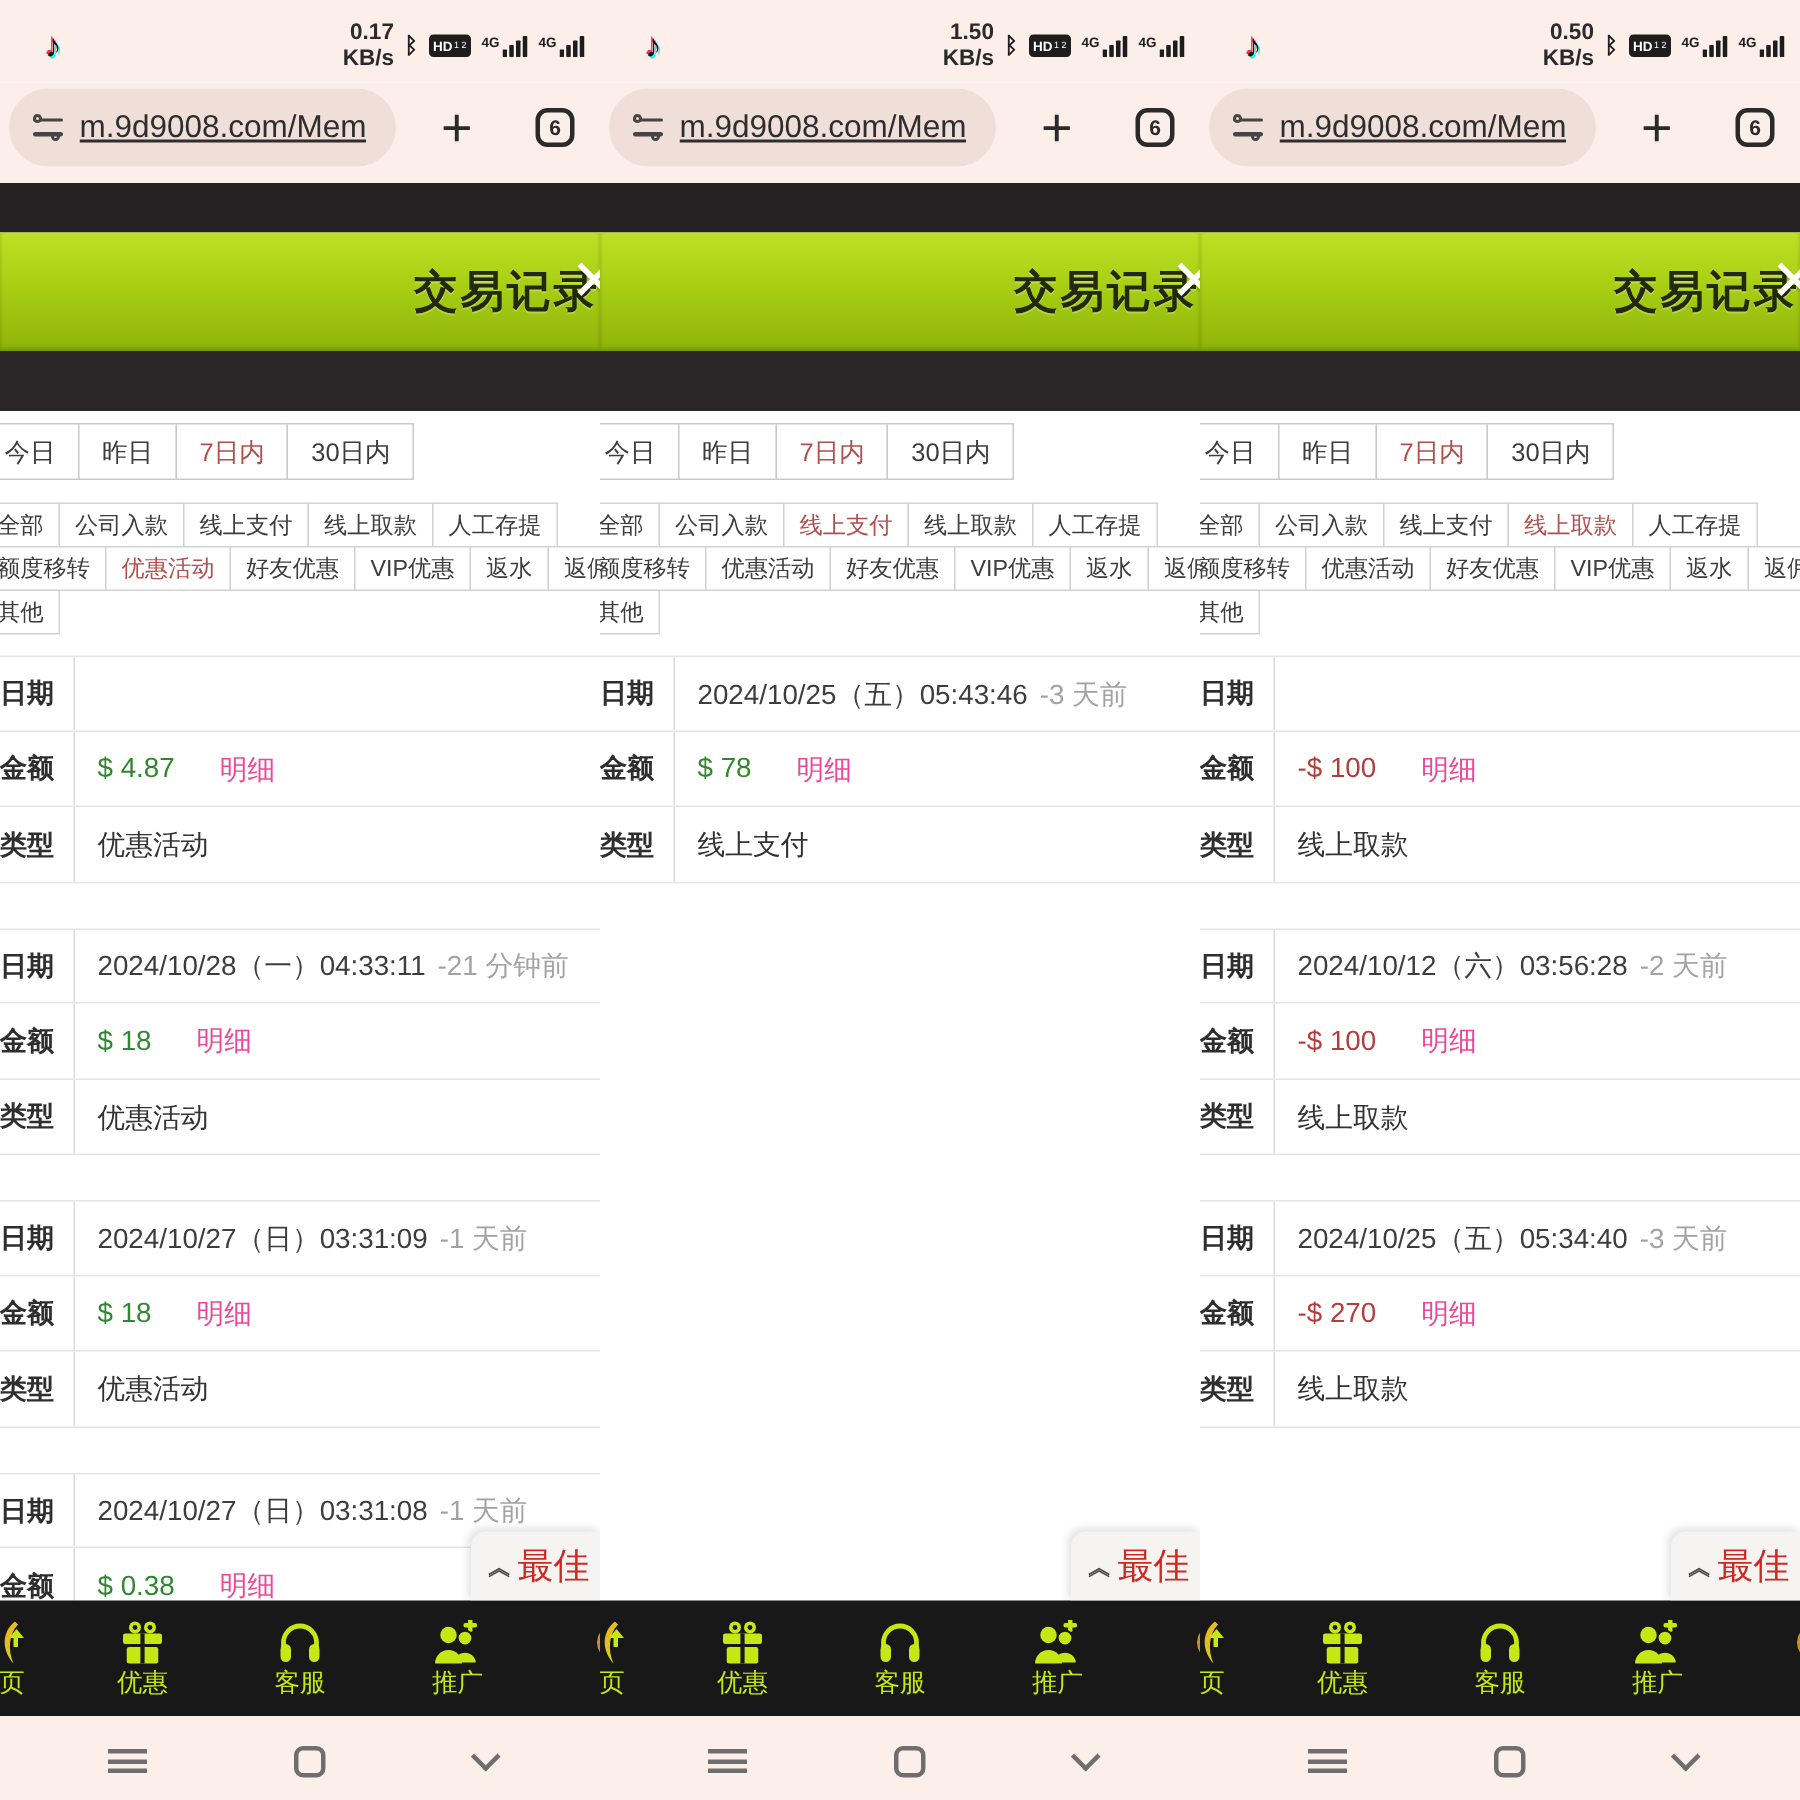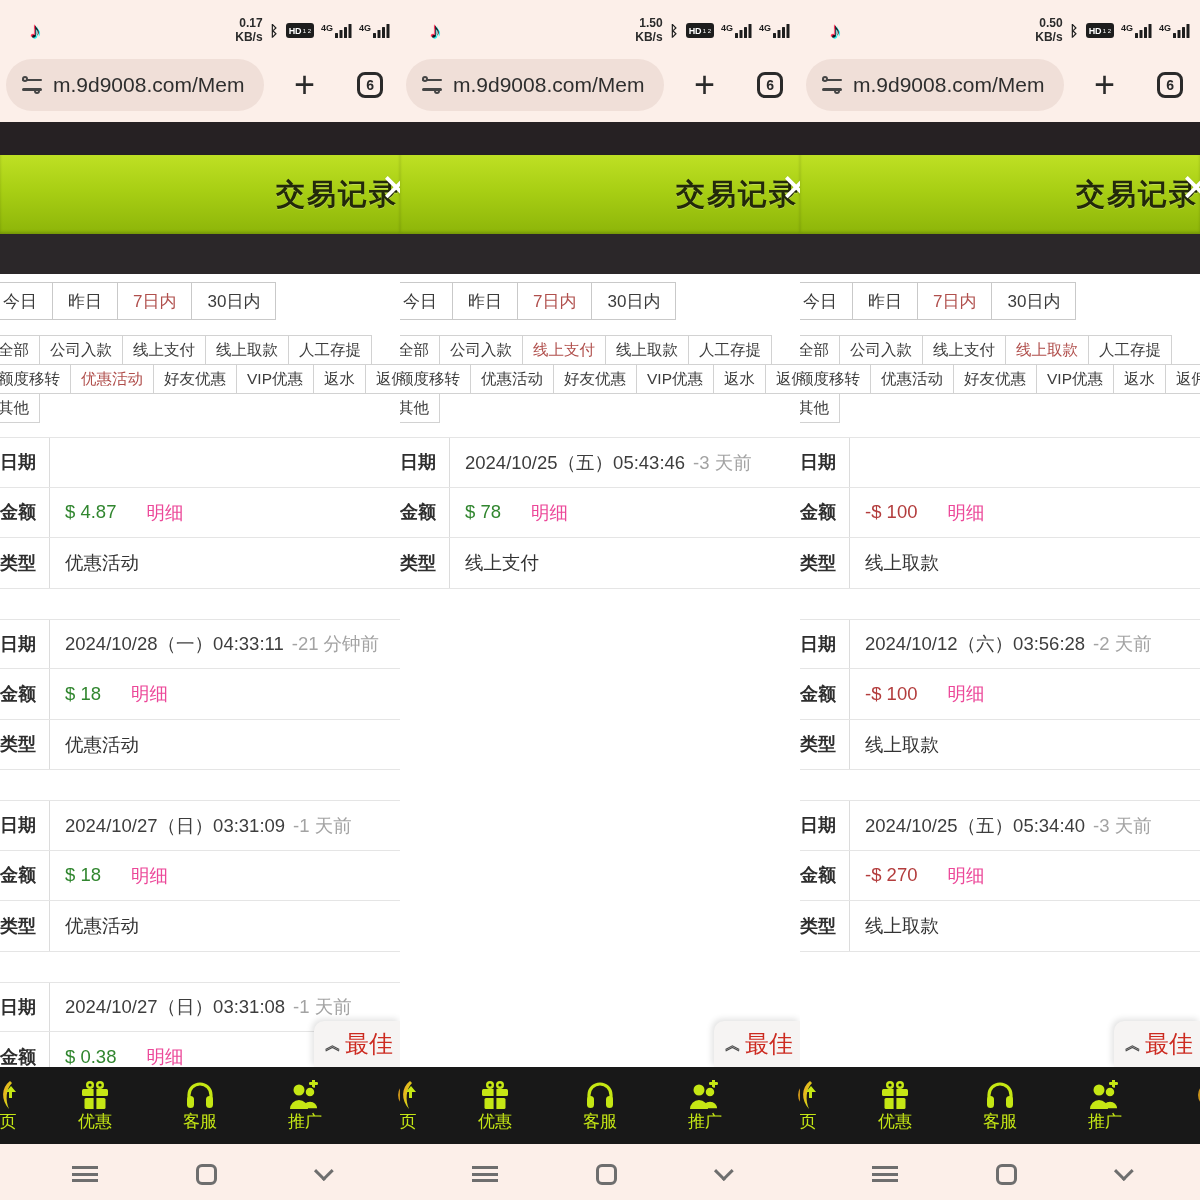--- a/index.html
+++ b/index.html
@@ -4,39 +4,39 @@
 <style>
   html,body{margin:0;padding:0;background:#000;}
   *{box-sizing:border-box;font-family:"Liberation Sans","DejaVu Sans",sans-serif;}
   #app{display:flex;width:1200px;height:1200px;overflow:hidden;}
   .phone{width:400px;height:1200px;background:#fff;position:relative;overflow:hidden;flex:0 0 400px;display:flex;flex-direction:column;}
 
   
   .statusbar{height:55px;background:#fcefe9;display:flex;align-items:center;justify-content:space-between;padding:6px 10px 0 30px;flex:0 0 auto;}
   .tiktok{font-size:22px;color:#101820;text-shadow:1.2px 1.2px 0 #25f4ee,-1.2px -1.2px 0 #fe2c55;}
   .sticons{display:flex;align-items:center;gap:7px;}
-  .kbps{font-size:12px;line-height:1.1;color:#2b2b2b;text-align:right;font-weight:bold;}
+  .kbps{font-size:15px;line-height:1.1;color:#2b2b2b;text-align:right;font-weight:bold;}
   .bt{font-size:15px;color:#1d1d1d;font-weight:bold;}
   .hdbadge{background:#1d1d1d;color:#fff;border-radius:3px;padding:1px 3px;display:flex;align-items:center;height:15px;}
   .hdbadge b{font-size:9px;letter-spacing:0;}
   .hdbadge i{font-style:normal;font-size:6px;line-height:1;display:inline-block;margin-left:1px;white-space:pre;}
   .sig{display:flex;align-items:flex-end;gap:1px;}
   .sig .g4{font-size:9px;font-weight:bold;color:#1d1d1d;margin-right:1px;transform:translateY(-5px);}
   .sig svg{display:block;}
 
   
   .urlbar{height:67px;background:#fcefe9;display:flex;align-items:center;padding:0 14px 8px 6px;gap:0;flex:0 0 auto;}
   .urlpill{width:258px;height:52px;background:#f0dfd8;border-radius:27px;display:flex;align-items:center;padding:0 14px 0 16px;gap:11px;}
   .siteset{position:relative;width:20px;height:16px;flex:0 0 auto;}
   .siteset:before,.siteset:after{content:"";position:absolute;left:0;right:0;height:2.5px;background:#454545;border-radius:2px;}
   .siteset:before{top:2px;}
   .siteset:after{bottom:2px;}
   .siteset b{position:absolute;width:6px;height:6px;border:2.5px solid #454545;border-radius:50%;background:#f0dfd8;top:-1px;left:0;}
   .siteset i{position:absolute;width:6px;height:6px;border:2.5px solid #454545;border-radius:50%;background:#f0dfd8;bottom:-1px;right:2px;}
-  .urltext{font-size:21px;color:#2e2e2e;white-space:nowrap;overflow:hidden;}
+  .urltext{font-size:21px;color:#2e2e2e;white-space:nowrap;overflow:hidden;text-decoration:underline;}
   .newtab{font-size:36px;font-weight:300;color:#2a2a2a;margin-left:30px;line-height:1;}
   .tabbox{width:26px;height:26px;border:3px solid #2a2a2a;border-radius:8px;margin-left:42px;display:flex;align-items:center;justify-content:center;font-size:14px;font-weight:bold;color:#2a2a2a;}
 
   
   .strip{background:#292527;flex:0 0 auto;}
   .strip.top{height:33px;background:#262123;}
   .strip.bot{height:40px;background:#2b2729;}
   .gheader{height:79px;background:linear-gradient(#bee024 0%,#a8cf14 45%,#8db509 100%);position:relative;display:flex;align-items:center;justify-content:flex-end;flex:0 0 auto;box-shadow:inset 0 -2px 3px rgba(0,0,0,.18);}
   .gtitle{font-size:29px;font-weight:bold;color:#23290a;letter-spacing:2px;text-shadow:0 1px 0 rgba(255,255,255,.25);}
   .gclose{position:absolute;right:-12px;top:14px;font-size:38px;font-weight:bold;color:#fff;line-height:1;text-shadow:0 1px 2px rgba(0,0,0,.2);}

